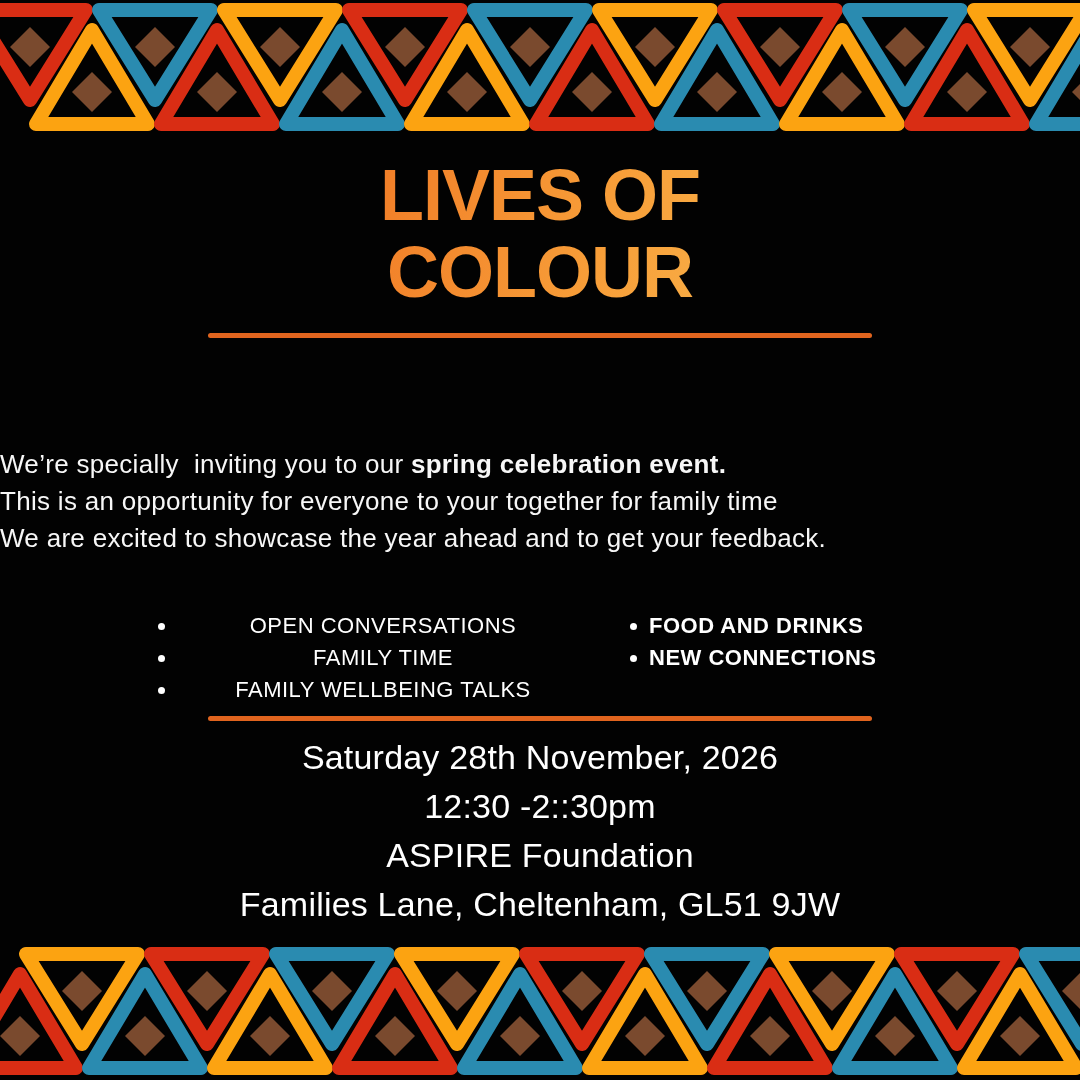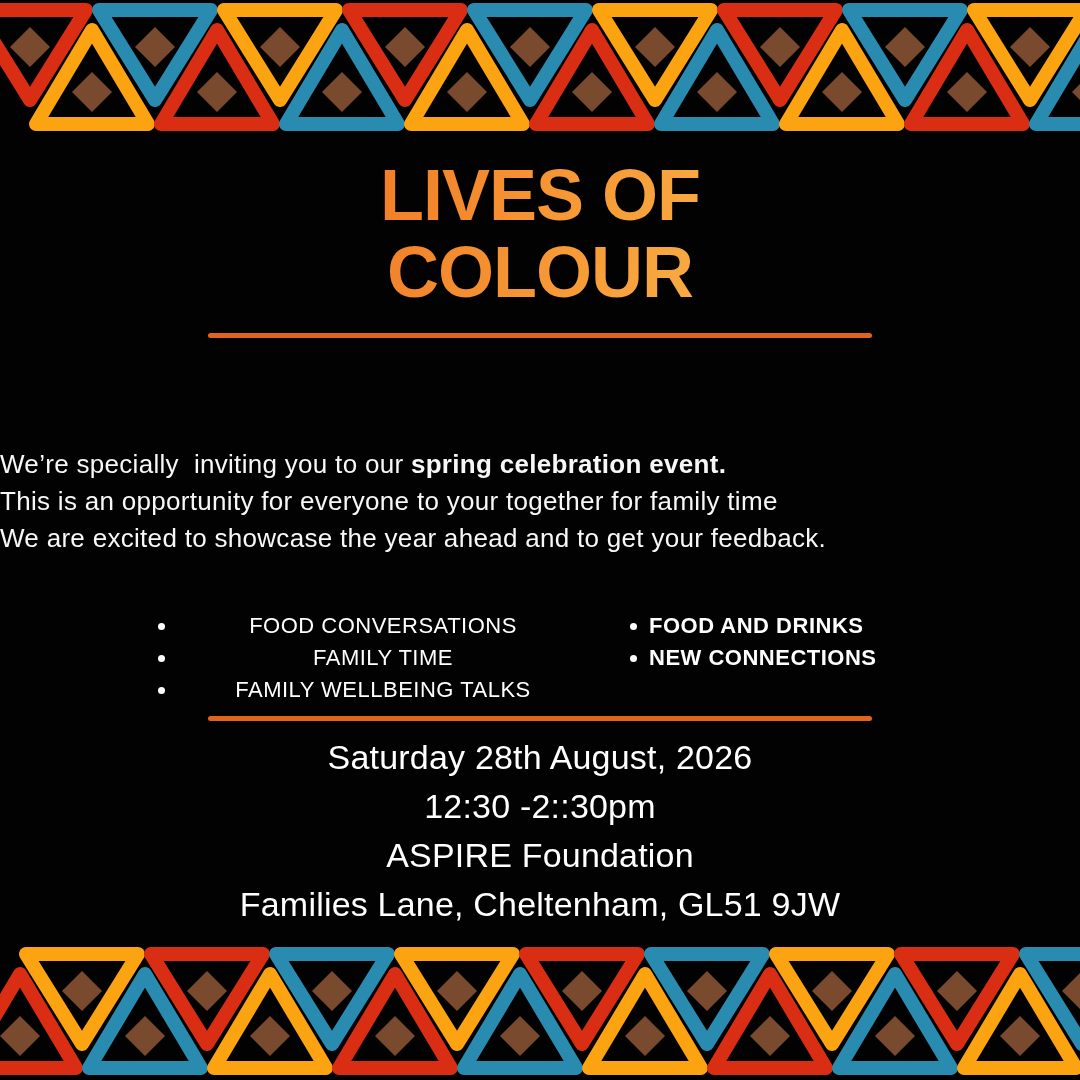--- a/index.html
+++ b/index.html
@@ -100,21 +100,21 @@
   <div class="intro">
     <div><span class="pre">We’re specially  inviting you to our </span><b>spring celebration event.</b></div>
     <div>This is an opportunity for everyone to your together for family time</div>
     <div>We are excited to showcase the year ahead and to get your feedback.</div>
   </div>
 
   <div class="features">
     <div class="feat-col feat-left">
       <div class="feat-row">
         <span class="dot"></span>
-        <span class="feat-text">FOOD CONVERSATIONS</span>
+        <span class="feat-text">OPEN CONVERSATIONS</span>
       </div>
       <div class="feat-row">
         <span class="dot"></span>
         <span class="feat-text">FAMILY TIME</span>
       </div>
       <div class="feat-row">
         <span class="dot"></span>
         <span class="feat-text">FAMILY WELLBEING TALKS</span>
       </div>
     </div>
@@ -126,21 +126,21 @@
       <div class="feat-row">
         <span class="dot"></span>
         <span class="feat-text">NEW CONNECTIONS</span>
       </div>
     </div>
   </div>
 
   <div class="divider divider-2" style="background: rgb(224, 100, 30);"></div>
 
   <div class="details">
-    <div>Saturday 28th August, 2026</div>
+    <div>Saturday 28th November, 2026</div>
     <div>12:30 -2::30pm</div>
     <div>ASPIRE Foundation</div>
     <div>Families Lane, Cheltenham, GL51 9JW</div>
   </div>
 
   <div class="border-band border-bottom"><svg viewBox="0 0 1080 136" width="1080" height="136">
         <path d="M 26 10 L 138 10 L 82 100 Z" fill="none" stroke="#fca311" stroke-width="14" stroke-linejoin="round" stroke-linecap="round"></path>
         <path d="M 82 27 L 102 47 L 82 67 L 62 47 Z" fill="#7a4a2e"></path>
         <path d="M 151 10 L 263 10 L 207 100 Z" fill="none" stroke="#d92d14" stroke-width="14" stroke-linejoin="round" stroke-linecap="round"></path>
         <path d="M 207 27 L 227 47 L 207 67 L 187 47 Z" fill="#7a4a2e"></path>

